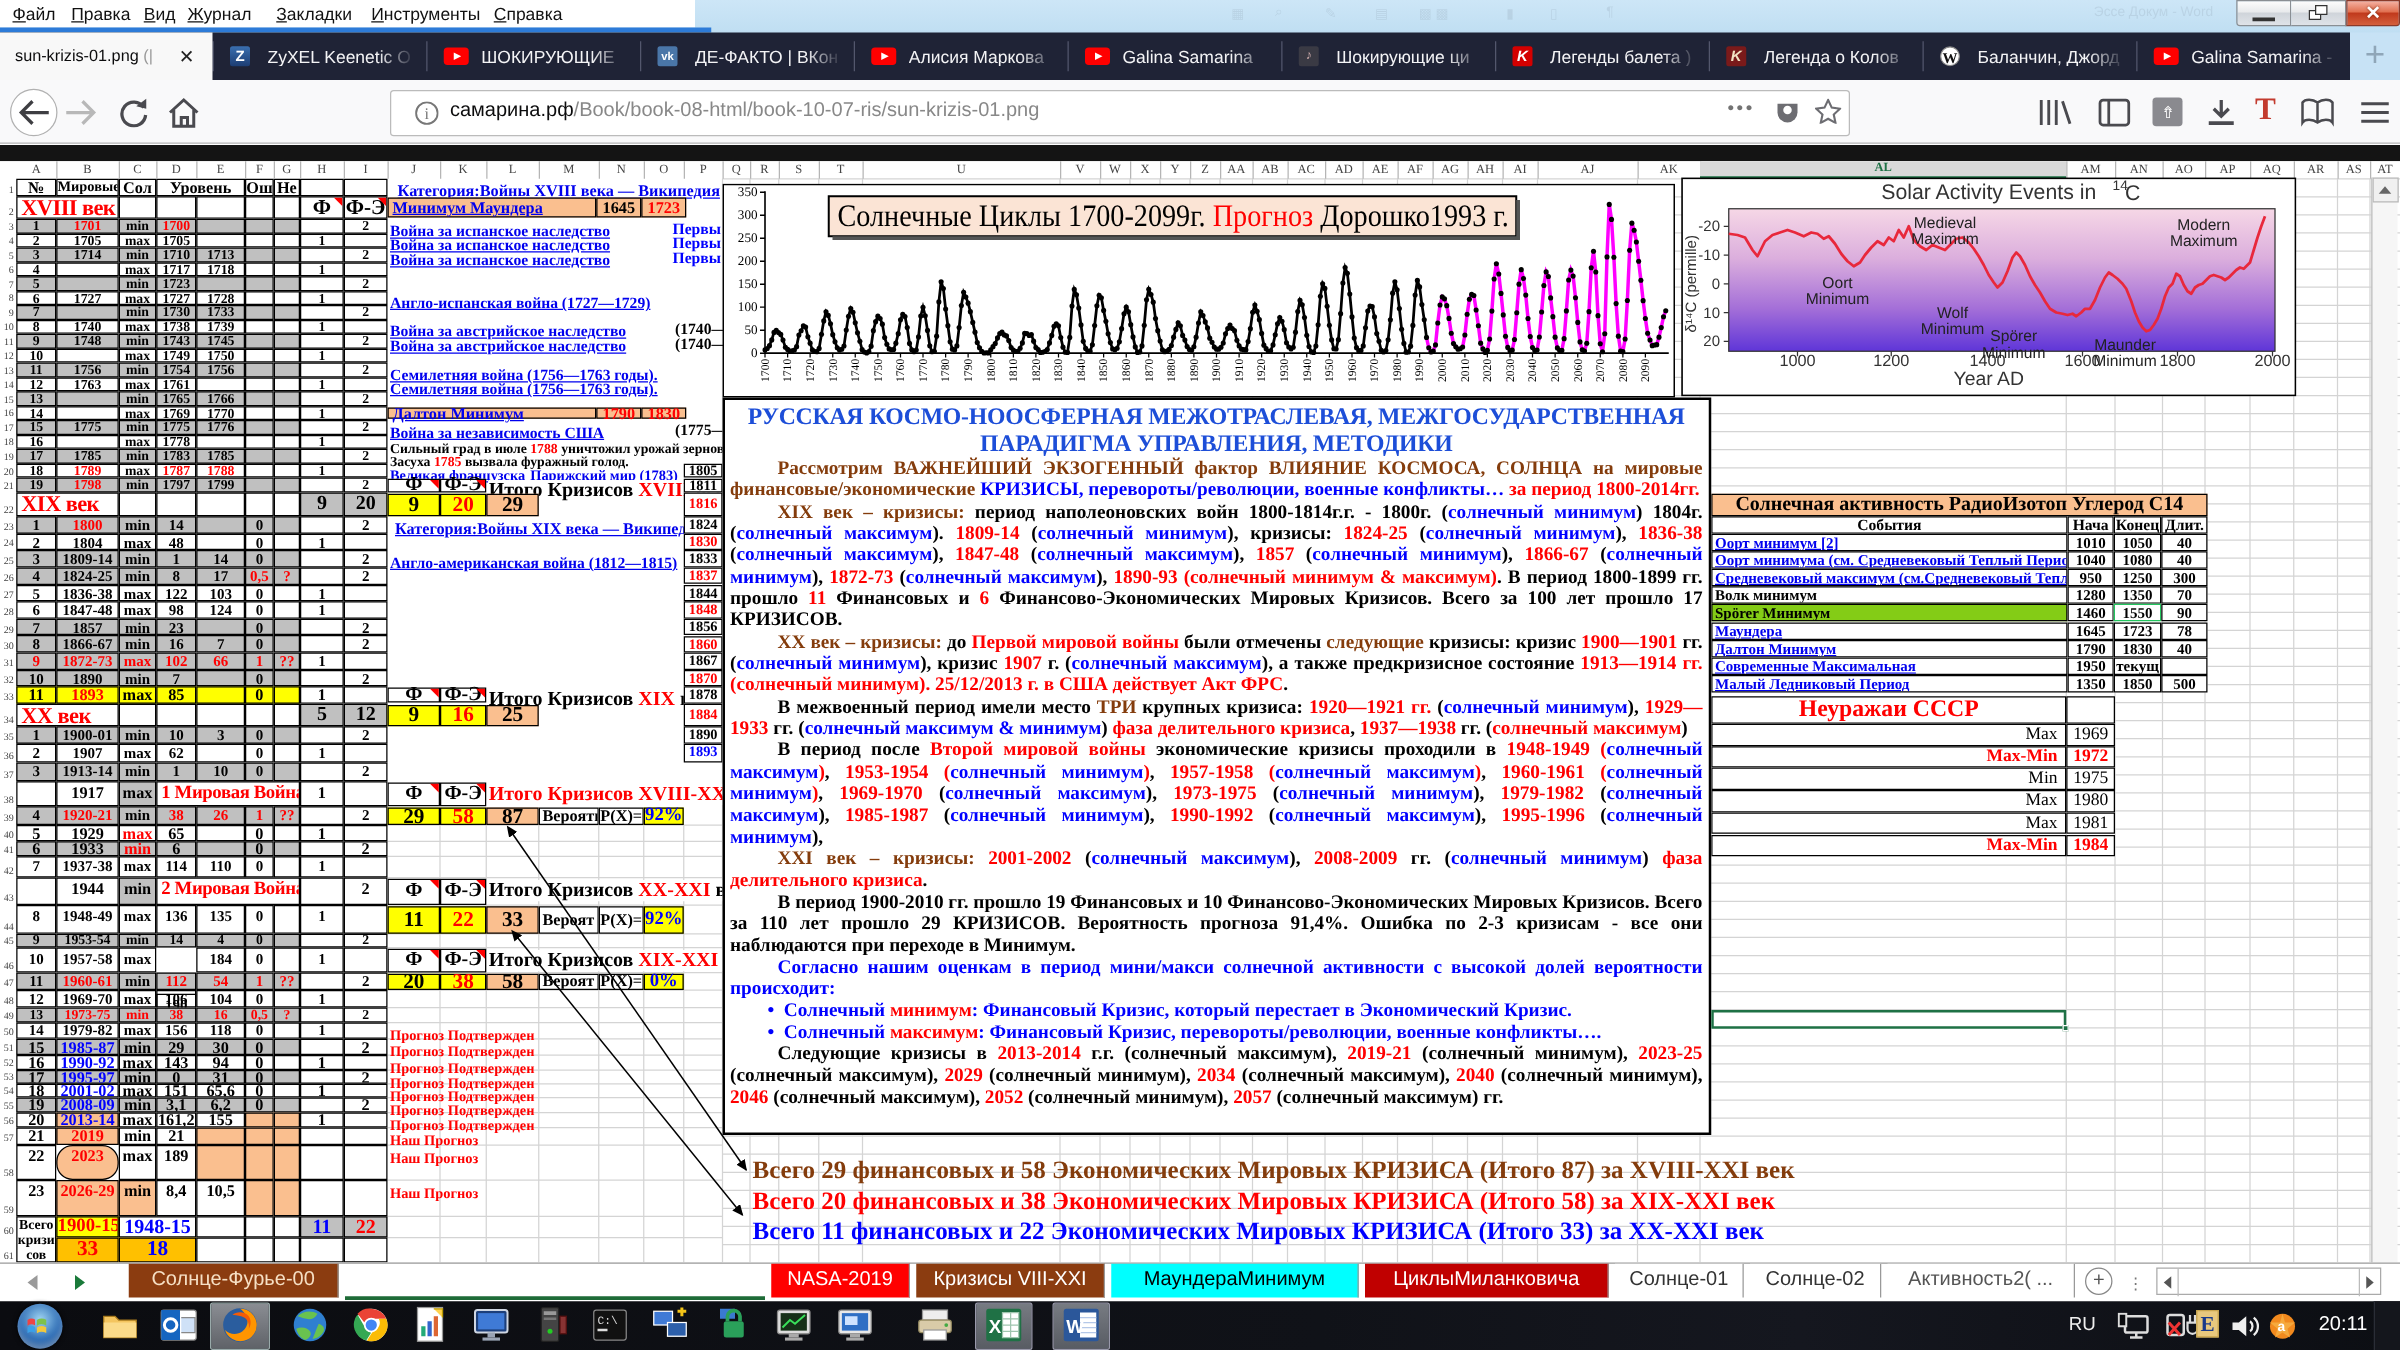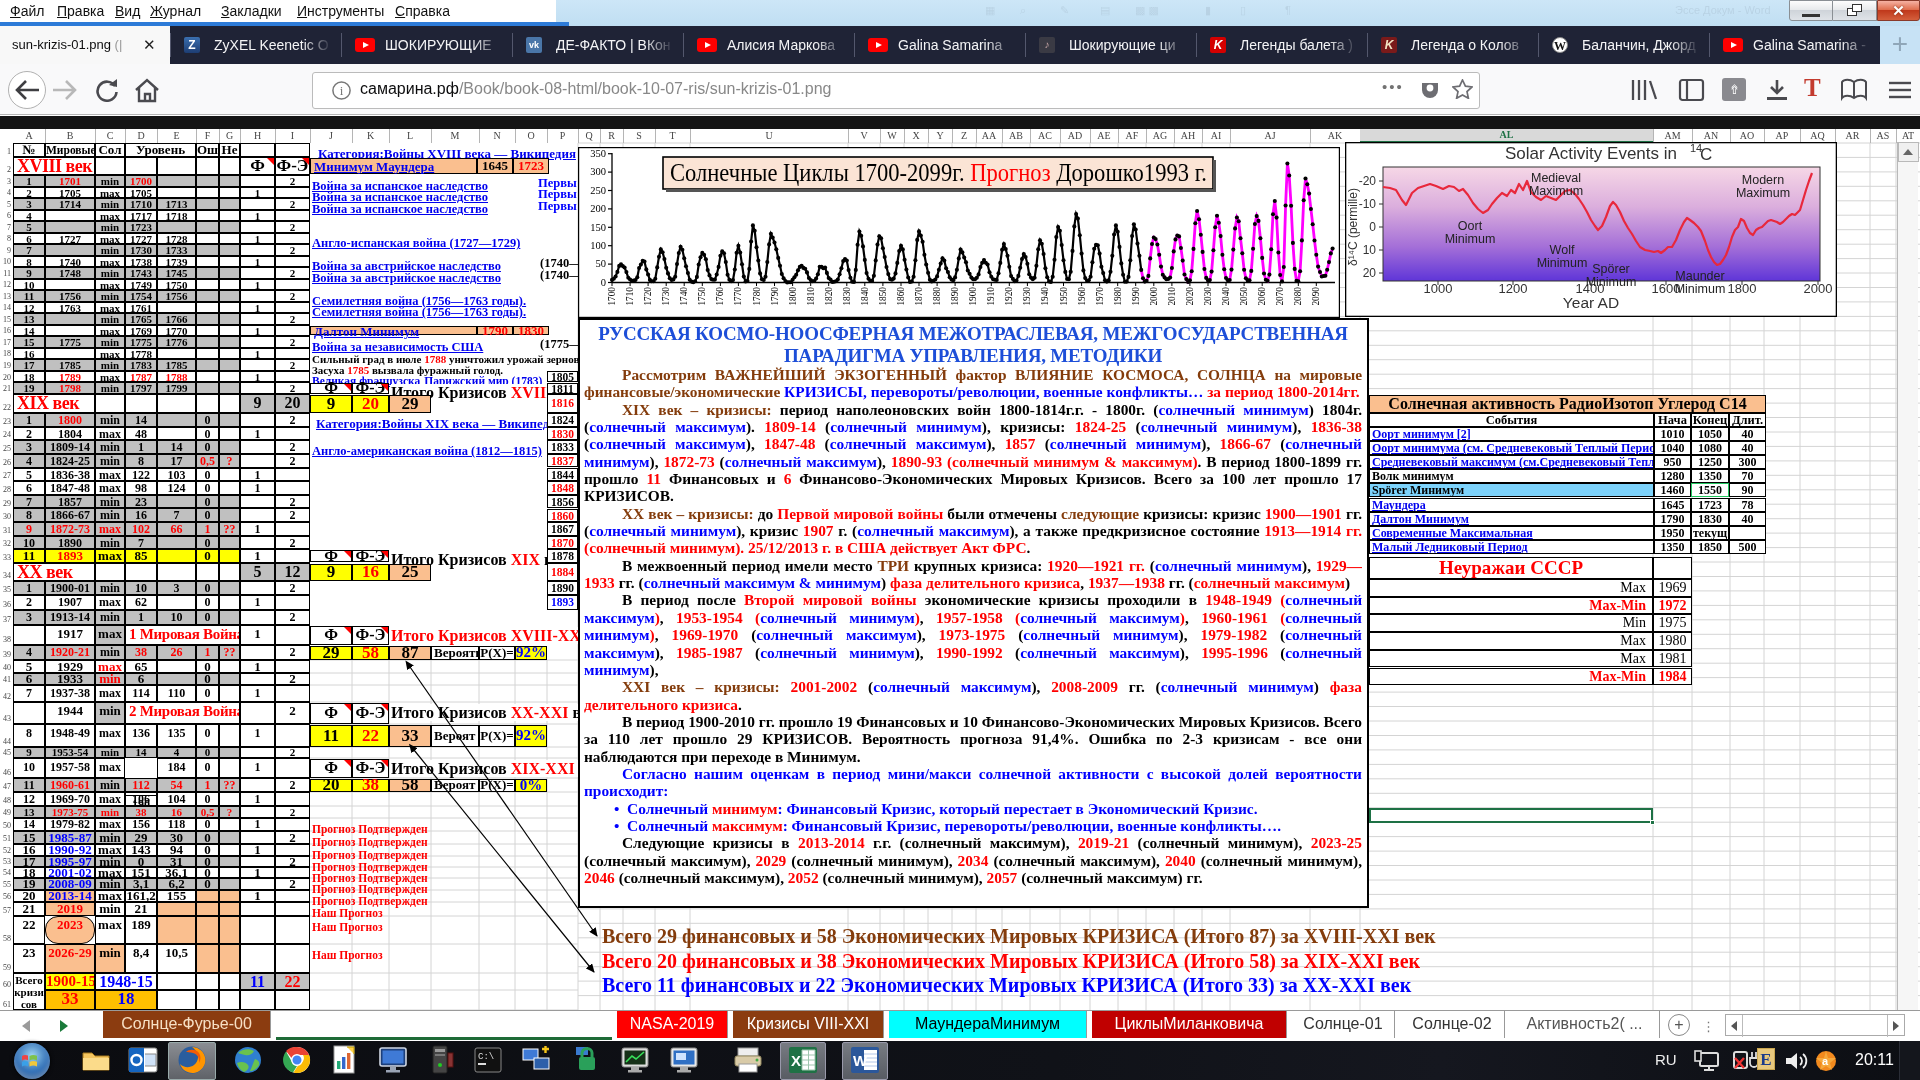--- a/index.html
+++ b/index.html
@@ -781,21 +781,21 @@
       <div class="xc" style="left:125px;top:856.00px;width:32px;height:11.00px;font-size:13px;line-height:9.8px;text-align:center;background:#c0c0c0;">0</div>
       <div class="xc" style="left:157px;top:856.00px;width:39px;height:11.00px;font-size:13px;line-height:9.8px;text-align:center;background:#c0c0c0;">31</div>
       <div class="xc" style="left:196px;top:856.00px;width:23px;height:11.00px;font-size:13px;line-height:9.8px;text-align:center;background:#c0c0c0;">0</div>
       <div class="xc" style="left:219px;top:856.00px;width:21px;height:11.00px;font-size:13px;line-height:9.8px;text-align:center;background:#c0c0c0;"></div>
       <div class="xc" style="left:240px;top:856.00px;width:35px;height:11.00px;font-size:13px;line-height:9.8px;text-align:center;"></div>
       <div class="xc" style="left:275px;top:856.00px;width:35px;height:11.00px;font-size:13px;line-height:9.8px;text-align:center;">2</div>
       <div class="xc" style="left:13px;top:867.00px;width:32px;height:11.00px;font-size:13px;line-height:9.8px;text-align:center;">18</div>
       <div class="xc" style="left:45px;top:867.00px;width:50px;height:11.00px;font-size:13px;line-height:9.8px;text-align:center;color:#00f;">2001-02</div>
       <div class="xc" style="left:95px;top:867.00px;width:30px;height:11.00px;font-size:13px;line-height:9.8px;text-align:center;">max</div>
       <div class="xc" style="left:125px;top:867.00px;width:32px;height:11.00px;font-size:13px;line-height:9.8px;text-align:center;">151</div>
-      <div class="xc" style="left:157px;top:867.00px;width:39px;height:11.00px;font-size:13px;line-height:9.8px;text-align:center;">36,1</div>
+      <div class="xc" style="left:157px;top:867.00px;width:39px;height:11.00px;font-size:13px;line-height:9.8px;text-align:center;">65,6</div>
       <div class="xc" style="left:196px;top:867.00px;width:23px;height:11.00px;font-size:13px;line-height:9.8px;text-align:center;">0</div>
       <div class="xc" style="left:219px;top:867.00px;width:21px;height:11.00px;font-size:13px;line-height:9.8px;text-align:center;"></div>
       <div class="xc" style="left:240px;top:867.00px;width:35px;height:11.00px;font-size:13px;line-height:9.8px;text-align:center;">1</div>
       <div class="xc" style="left:275px;top:867.00px;width:35px;height:11.00px;font-size:13px;line-height:9.8px;text-align:center;"></div>
       <div class="xc" style="left:13px;top:878.00px;width:32px;height:12.00px;font-size:13px;line-height:10.8px;text-align:center;background:#c0c0c0;">19</div>
       <div class="xc" style="left:45px;top:878.00px;width:50px;height:12.00px;font-size:13px;line-height:10.8px;text-align:center;background:#c0c0c0;color:#00f;">2008-09</div>
       <div class="xc" style="left:95px;top:878.00px;width:30px;height:12.00px;font-size:13px;line-height:10.8px;text-align:center;background:#c0c0c0;">min</div>
       <div class="xc" style="left:125px;top:878.00px;width:32px;height:12.00px;font-size:13px;line-height:10.8px;text-align:center;background:#c0c0c0;">3,1</div>
       <div class="xc" style="left:157px;top:878.00px;width:39px;height:12.00px;font-size:13px;line-height:10.8px;text-align:center;background:#c0c0c0;">6,2</div>
       <div class="xc" style="left:196px;top:878.00px;width:23px;height:12.00px;font-size:13px;line-height:10.8px;text-align:center;background:#c0c0c0;">0</div>
@@ -1222,21 +1222,21 @@
       <div style="position:absolute;left:322px;top:46.1px;width:38px;height:14.1px;border:1px solid #000;box-sizing:border-box;text-align:center;font-family:'Liberation Serif',serif;font-weight:bold;font-size:12px;line-height:12px;background:#fff;white-space:nowrap;overflow:hidden">1080</div>
       <div style="position:absolute;left:360px;top:46.1px;width:37px;height:14.1px;border:1px solid #000;box-sizing:border-box;text-align:center;font-family:'Liberation Serif',serif;font-weight:bold;font-size:12px;line-height:12px;background:#fff;white-space:nowrap;overflow:hidden">40</div>
       <div style="position:absolute;left:0px;top:60.2px;width:285px;height:14.1px;border:1px solid #000;box-sizing:border-box;text-align:left;padding-left:2px;font-family:'Liberation Serif',serif;font-weight:bold;font-size:12px;line-height:12px;background:#fff;white-space:nowrap;overflow:hidden"><span class="lnk" style="font-size:12px">Средневековый максимум (см.Средневековый Теплый</span></div>
       <div style="position:absolute;left:285px;top:60.2px;width:37px;height:14.1px;border:1px solid #000;box-sizing:border-box;text-align:center;font-family:'Liberation Serif',serif;font-weight:bold;font-size:12px;line-height:12px;background:#fff;white-space:nowrap;overflow:hidden">950</div>
       <div style="position:absolute;left:322px;top:60.2px;width:38px;height:14.1px;border:1px solid #000;box-sizing:border-box;text-align:center;font-family:'Liberation Serif',serif;font-weight:bold;font-size:12px;line-height:12px;background:#fff;white-space:nowrap;overflow:hidden">1250</div>
       <div style="position:absolute;left:360px;top:60.2px;width:37px;height:14.1px;border:1px solid #000;box-sizing:border-box;text-align:center;font-family:'Liberation Serif',serif;font-weight:bold;font-size:12px;line-height:12px;background:#fff;white-space:nowrap;overflow:hidden">300</div>
       <div style="position:absolute;left:0px;top:74.3px;width:285px;height:14.1px;border:1px solid #000;box-sizing:border-box;text-align:left;padding-left:2px;font-family:'Liberation Serif',serif;font-weight:bold;font-size:12px;line-height:12px;background:#fff;white-space:nowrap;overflow:hidden"><span style="font-size:12px">Волк минимум</span></div>
       <div style="position:absolute;left:285px;top:74.3px;width:37px;height:14.1px;border:1px solid #000;box-sizing:border-box;text-align:center;font-family:'Liberation Serif',serif;font-weight:bold;font-size:12px;line-height:12px;background:#fff;white-space:nowrap;overflow:hidden">1280</div>
       <div style="position:absolute;left:322px;top:74.3px;width:38px;height:14.1px;border:1px solid #000;box-sizing:border-box;text-align:center;font-family:'Liberation Serif',serif;font-weight:bold;font-size:12px;line-height:12px;background:#fff;white-space:nowrap;overflow:hidden">1350</div>
       <div style="position:absolute;left:360px;top:74.3px;width:37px;height:14.1px;border:1px solid #000;box-sizing:border-box;text-align:center;font-family:'Liberation Serif',serif;font-weight:bold;font-size:12px;line-height:12px;background:#fff;white-space:nowrap;overflow:hidden">70</div>
-      <div style="position:absolute;left:0px;top:88.39999999999999px;width:285px;height:14.1px;border:1px solid #000;box-sizing:border-box;text-align:left;padding-left:2px;font-family:'Liberation Serif',serif;font-weight:bold;font-size:12px;line-height:12px;background:#7dd3fc;white-space:nowrap;overflow:hidden"><span style="font-size:12px">Spörer Минимум</span></div>
+      <div style="position:absolute;left:0px;top:88.39999999999999px;width:285px;height:14.1px;border:1px solid #000;box-sizing:border-box;text-align:left;padding-left:2px;font-family:'Liberation Serif',serif;font-weight:bold;font-size:12px;line-height:12px;background:#84cc16;white-space:nowrap;overflow:hidden"><span style="font-size:12px">Spörer Минимум</span></div>
       <div style="position:absolute;left:285px;top:88.39999999999999px;width:37px;height:14.1px;border:1px solid #000;box-sizing:border-box;text-align:center;font-family:'Liberation Serif',serif;font-weight:bold;font-size:12px;line-height:12px;background:#fff;white-space:nowrap;overflow:hidden">1460</div>
       <div style="position:absolute;left:322px;top:88.39999999999999px;width:38px;height:14.1px;border:1px solid #22c55e;box-sizing:border-box;text-align:center;font-family:'Liberation Serif',serif;font-weight:bold;font-size:12px;line-height:12px;background:#fff;white-space:nowrap;overflow:hidden">1550</div>
       <div style="position:absolute;left:360px;top:88.39999999999999px;width:37px;height:14.1px;border:1px solid #000;box-sizing:border-box;text-align:center;font-family:'Liberation Serif',serif;font-weight:bold;font-size:12px;line-height:12px;background:#fff;white-space:nowrap;overflow:hidden">90</div>
       <div style="position:absolute;left:0px;top:102.49999999999999px;width:285px;height:14.1px;border:1px solid #000;box-sizing:border-box;text-align:left;padding-left:2px;font-family:'Liberation Serif',serif;font-weight:bold;font-size:12px;line-height:12px;background:#fff;white-space:nowrap;overflow:hidden"><span class="lnk" style="font-size:12px">Маундера</span></div>
       <div style="position:absolute;left:285px;top:102.49999999999999px;width:37px;height:14.1px;border:1px solid #000;box-sizing:border-box;text-align:center;font-family:'Liberation Serif',serif;font-weight:bold;font-size:12px;line-height:12px;background:#fff;white-space:nowrap;overflow:hidden">1645</div>
       <div style="position:absolute;left:322px;top:102.49999999999999px;width:38px;height:14.1px;border:1px solid #000;box-sizing:border-box;text-align:center;font-family:'Liberation Serif',serif;font-weight:bold;font-size:12px;line-height:12px;background:#fff;white-space:nowrap;overflow:hidden">1723</div>
       <div style="position:absolute;left:360px;top:102.49999999999999px;width:37px;height:14.1px;border:1px solid #000;box-sizing:border-box;text-align:center;font-family:'Liberation Serif',serif;font-weight:bold;font-size:12px;line-height:12px;background:#fff;white-space:nowrap;overflow:hidden">78</div>
       <div style="position:absolute;left:0px;top:116.59999999999998px;width:285px;height:14.1px;border:1px solid #000;box-sizing:border-box;text-align:left;padding-left:2px;font-family:'Liberation Serif',serif;font-weight:bold;font-size:12px;line-height:12px;background:#fff;white-space:nowrap;overflow:hidden"><span class="lnk" style="font-size:12px">Далтон Минимум</span></div>
       <div style="position:absolute;left:285px;top:116.59999999999998px;width:37px;height:14.1px;border:1px solid #000;box-sizing:border-box;text-align:center;font-family:'Liberation Serif',serif;font-weight:bold;font-size:12px;line-height:12px;background:#fff;white-space:nowrap;overflow:hidden">1790</div>
       <div style="position:absolute;left:322px;top:116.59999999999998px;width:38px;height:14.1px;border:1px solid #000;box-sizing:border-box;text-align:center;font-family:'Liberation Serif',serif;font-weight:bold;font-size:12px;line-height:12px;background:#fff;white-space:nowrap;overflow:hidden">1830</div>

